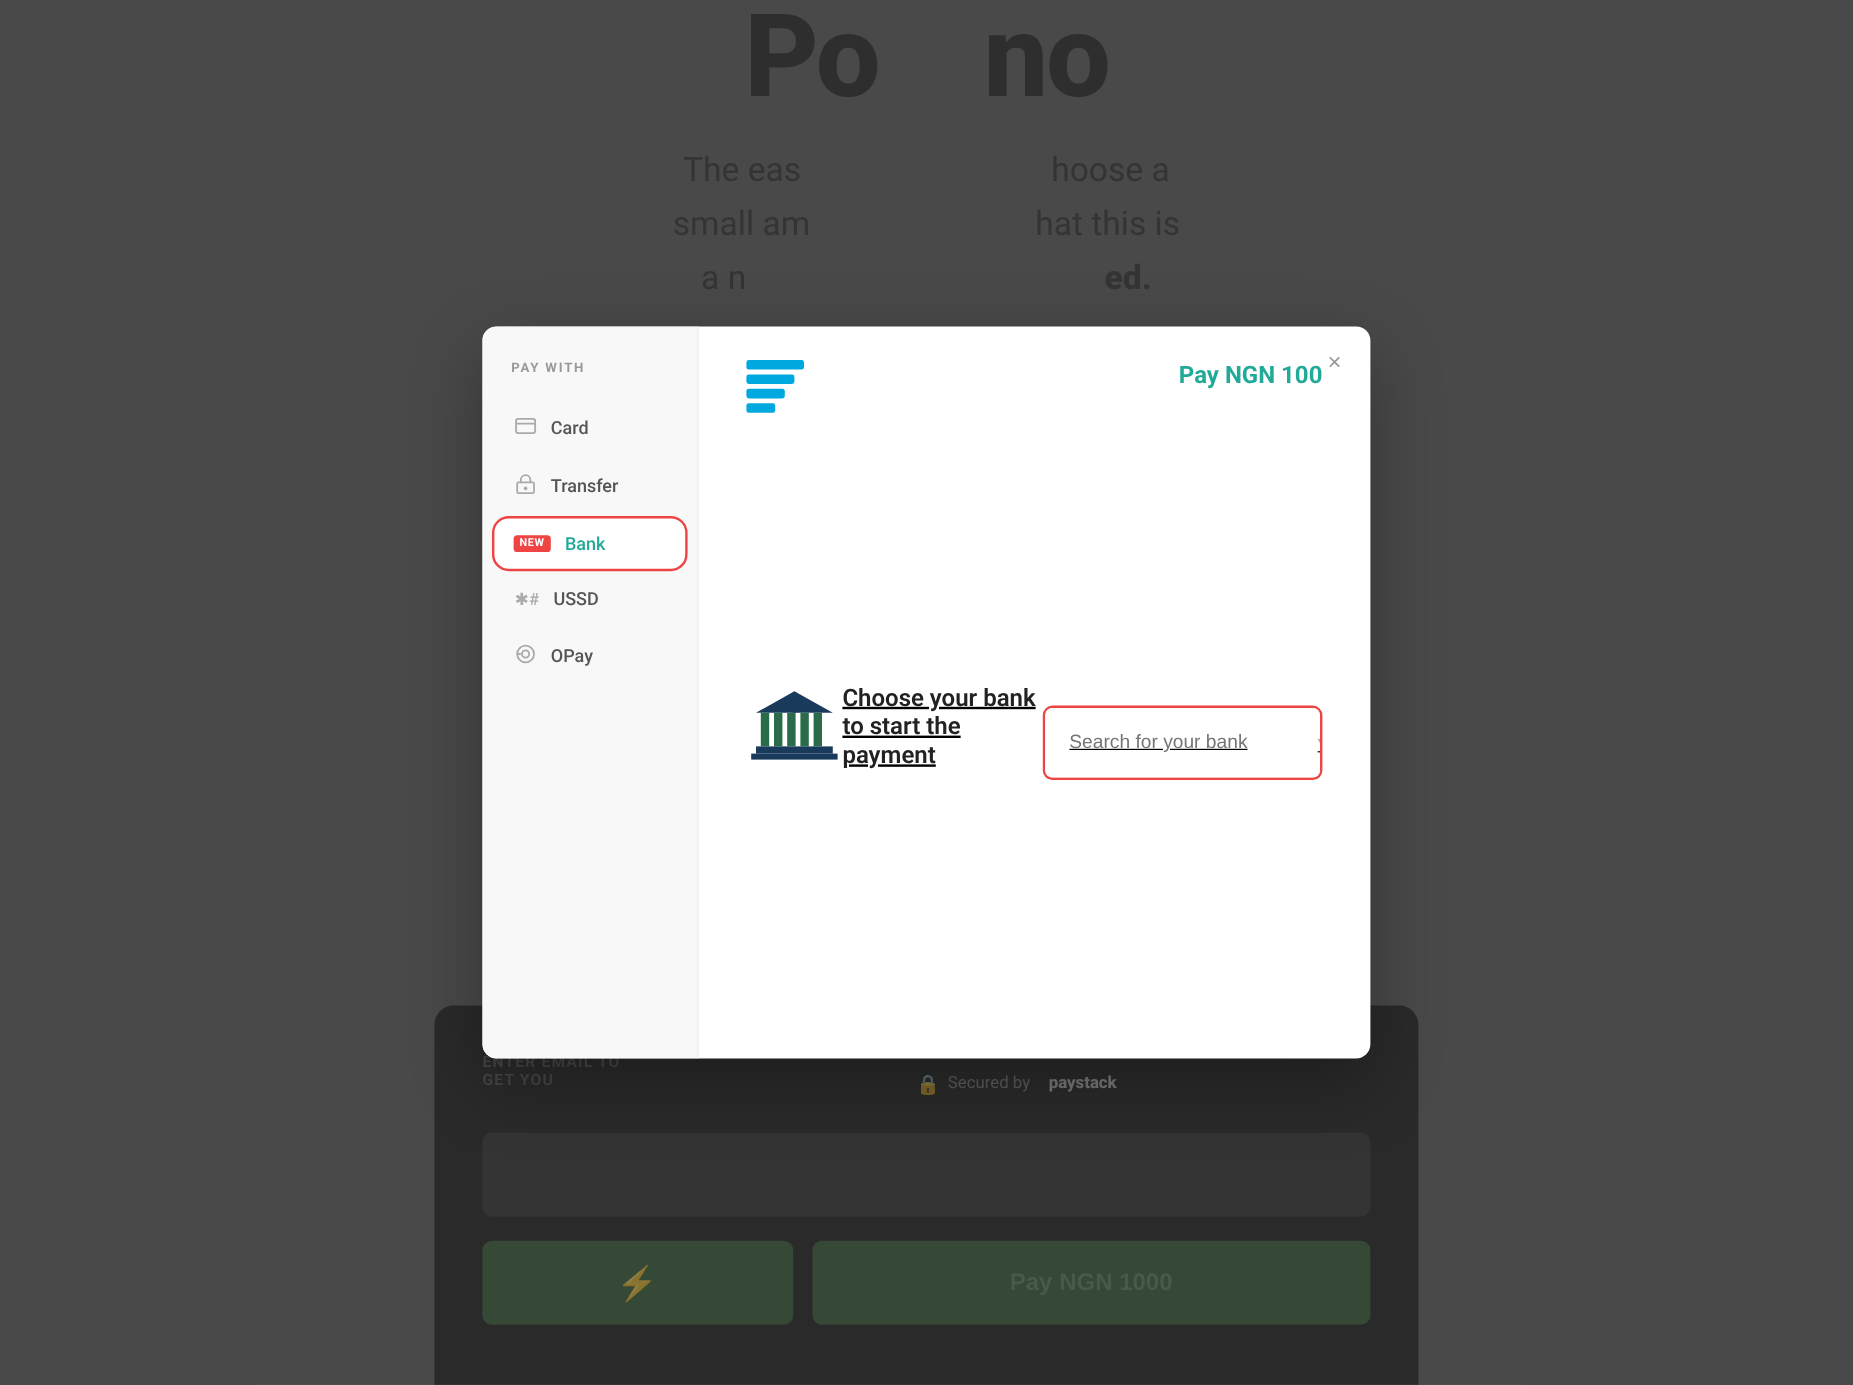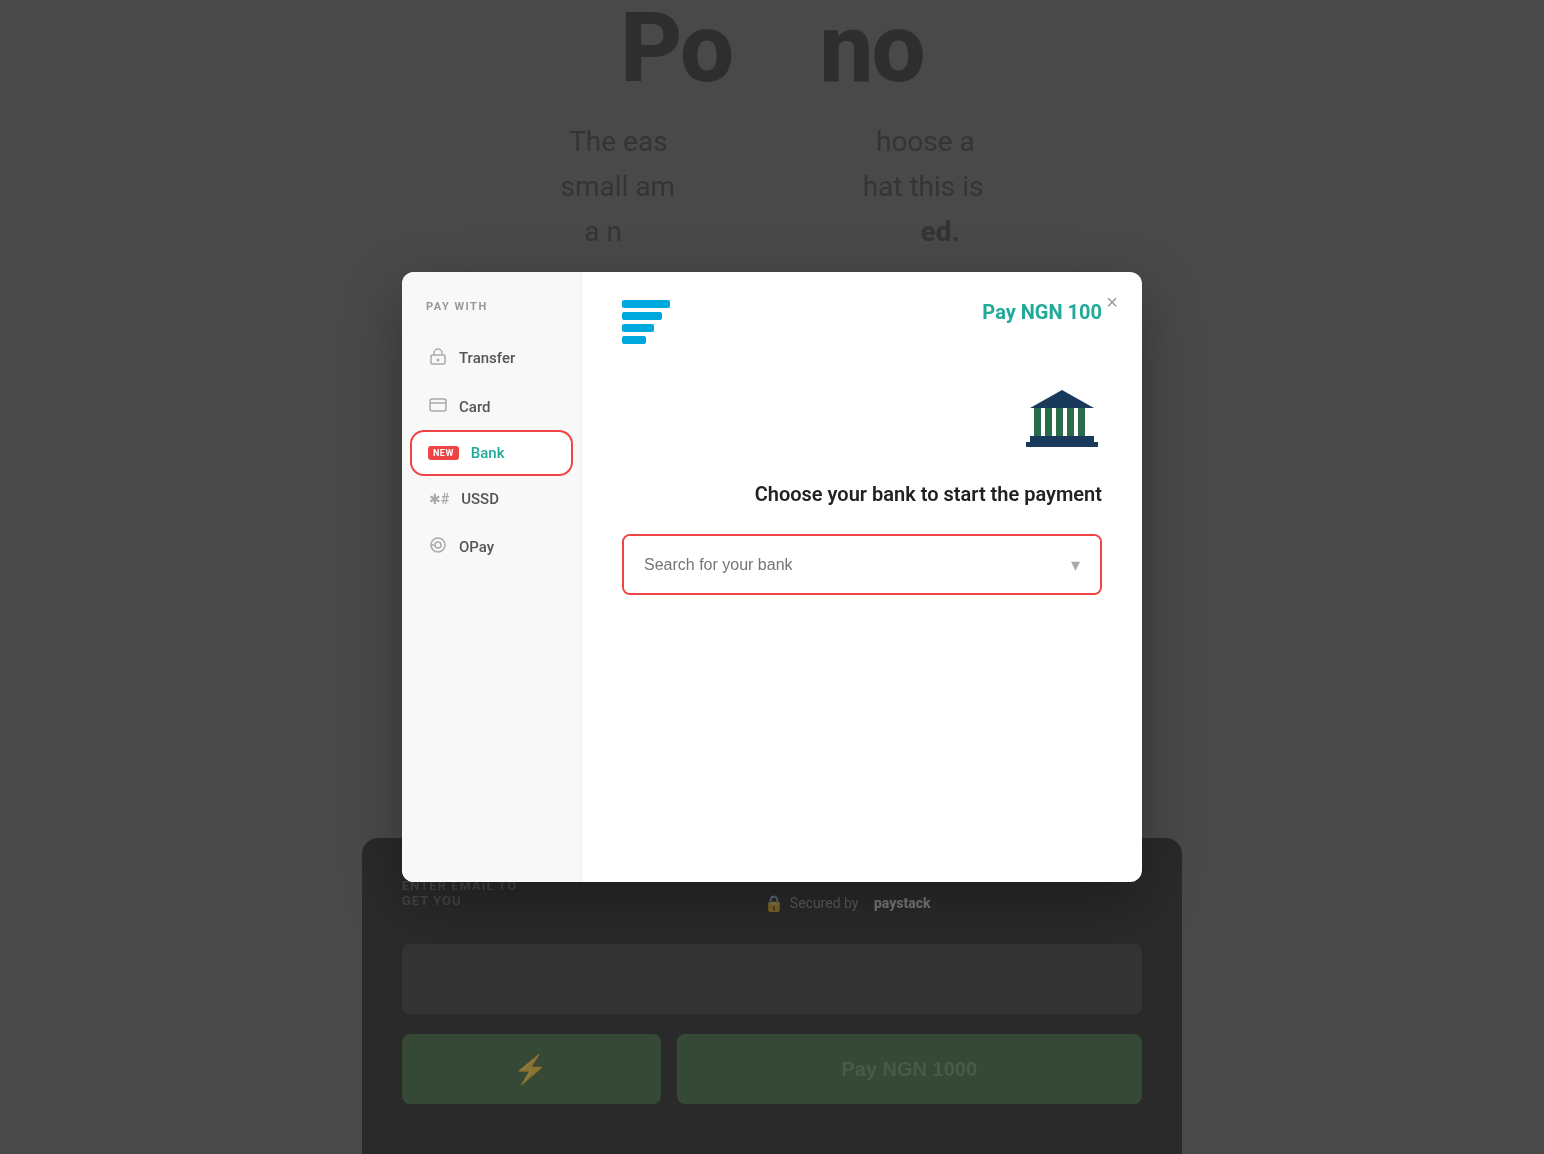--- a/index.html
+++ b/index.html
@@ -259,23 +259,24 @@
       color: #555;
     }
 
     .pay-amount span {
       color: #2a9;
       font-weight: 700;
     }
 
     .modal-content {
       display: flex;
-      flex-direction: column;
-      align-items: flex-end;
+      flex-direction: row;
+      align-items: center;
       flex: 1;
+      text-decoration: underline;
     }
 
     .bank-icon-wrapper {
       margin-bottom: 24px;
     }
 
     .bank-icon {
       width: 80px;
       height: 70px;
     }
@@ -348,37 +349,37 @@
 
   <div class="modal">
 
     <button class="close-btn">×</button>
 
     <div class="modal-sidebar">
       <div class="sidebar-header">PAY WITH</div>
 
       <div class="sidebar-item">
         <span class="item-icon">
+          <svg width="18" height="14" viewBox="0 0 18 14" fill="none">
+            <rect x="1" y="1" width="16" height="12" rx="2" stroke="#aaa" stroke-width="1.5"></rect>
+            <line x1="1" y1="5" x2="17" y2="5" stroke="#aaa" stroke-width="1.5"></line>
+          </svg>
+        </span>
+        <span>Card</span>
+      </div>
+
+      <div class="sidebar-item">
+        <span class="item-icon">
           <svg width="18" height="18" viewBox="0 0 18 18" fill="none">
             <rect x="2" y="8" width="14" height="9" rx="1" stroke="#aaa" stroke-width="1.5"></rect>
             <path d="M5 8V6a4 4 0 018 0v2" stroke="#aaa" stroke-width="1.5"></path>
             <circle cx="9" cy="13" r="1.5" fill="#aaa"></circle>
           </svg>
         </span>
         <span>Transfer</span>
-      </div>
-
-      <div class="sidebar-item">
-        <span class="item-icon">
-          <svg width="18" height="14" viewBox="0 0 18 14" fill="none">
-            <rect x="1" y="1" width="16" height="12" rx="2" stroke="#aaa" stroke-width="1.5"></rect>
-            <line x1="1" y1="5" x2="17" y2="5" stroke="#aaa" stroke-width="1.5"></line>
-          </svg>
-        </span>
-        <span>Card</span>
       </div>
 
       <div class="sidebar-item active">
         <span class="new-badge">NEW</span>
         <span>Bank</span>
       </div>
 
       <div class="sidebar-item">
         <span class="item-icon" style="font-size:14px; color:#aaa;">✱#</span>
         <span>USSD</span>

